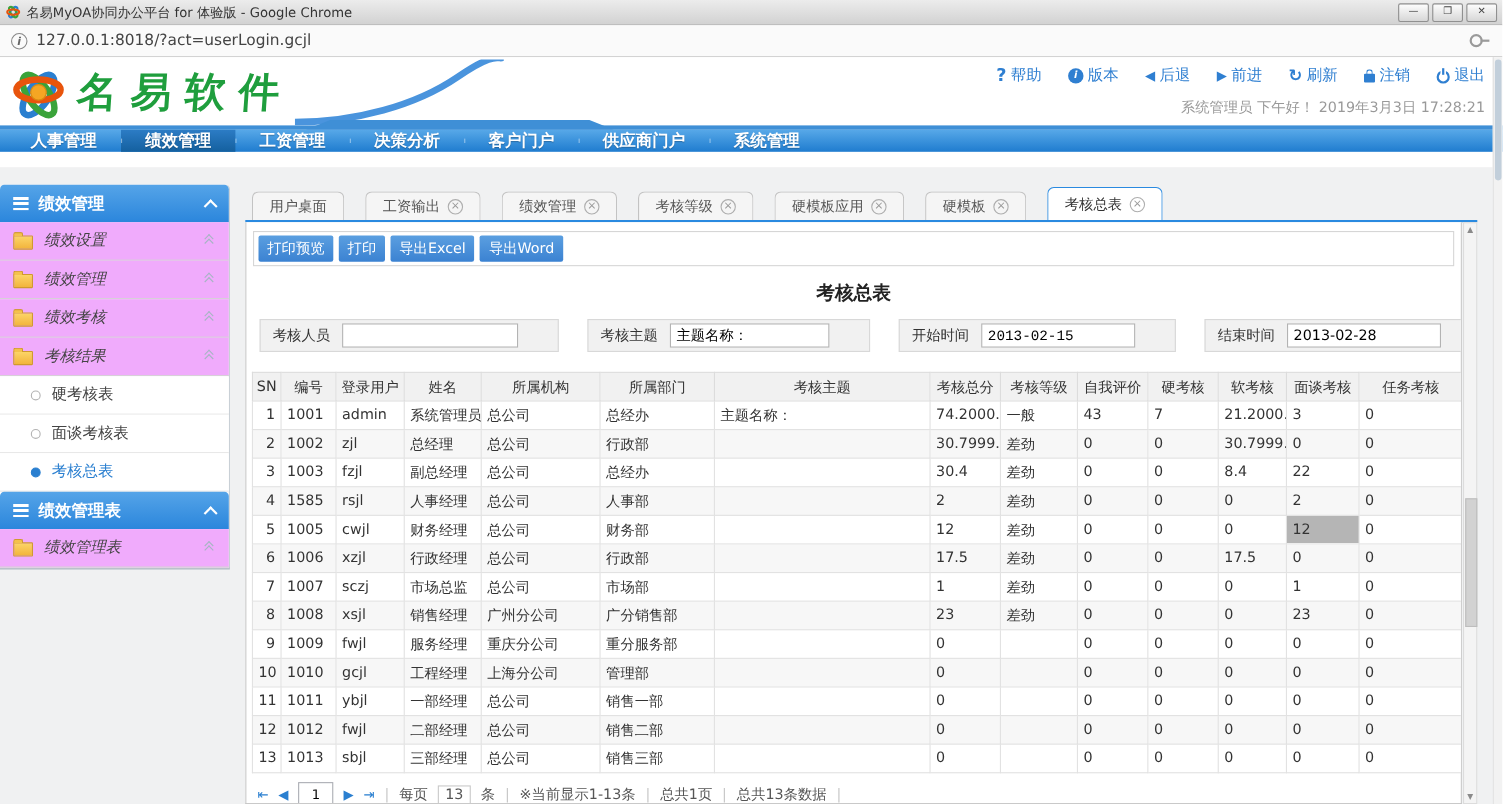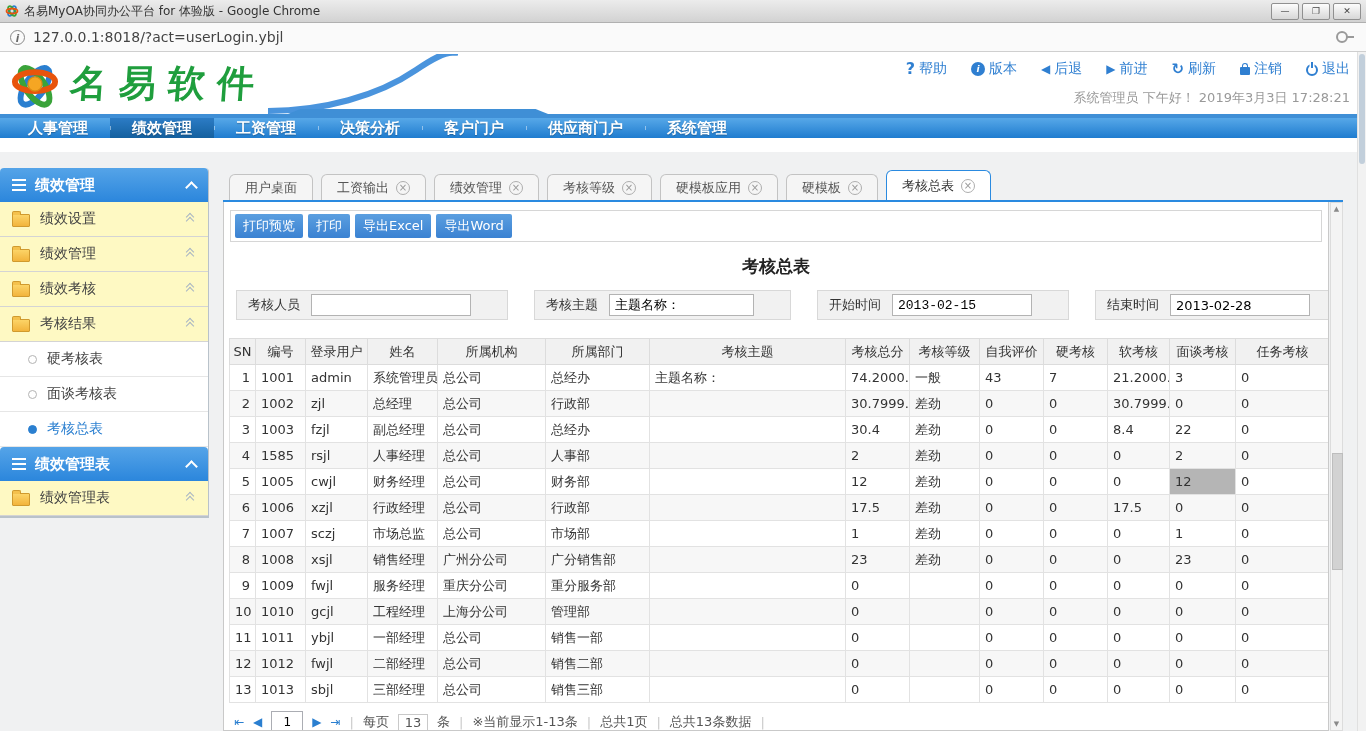--- a/index.html
+++ b/index.html
@@ -49,34 +49,34 @@
 
   
   .workspace{position:absolute;top:152px;bottom:0;left:0;right:9px;background:#f0f1f2;display:flex;padding-top:16px;box-sizing:border-box;}
 
   
   .sidebar{width:208px;flex:none;background:#fff;border-right:1px solid #b9c2ca;border-bottom:2px solid #b9c2ca;align-self:flex-start;border-radius:4px 4px 0 0;}
   .side-sec-header{height:34px;background:linear-gradient(#55a4e8,#2b86dc);color:#fff;display:flex;align-items:center;padding:0 12px;font-size:15px;font-weight:bold;border-radius:4px 4px 0 0;cursor:pointer;}
   .icon-list{width:14px;height:12px;margin-right:9px;background:repeating-linear-gradient(to bottom,#fff 0 2.5px,rgba(255,255,255,0) 2.5px 5px);}
   .chev-up{width:7px;height:7px;border-left:2px solid #fff;border-top:2px solid #fff;transform:rotate(45deg);margin-left:auto;margin-top:4px;}
   .side-item{height:34px;display:flex;align-items:center;padding:0 12px;font-size:14px;color:#444;border-bottom:1px solid #d4d4d4;cursor:pointer;}
-  .side-item.folder{background:#fef9c3;}
+  .side-item.folder{background:#f0abfc;font-style:italic;}
   .side-item.leaf{background:#fff;padding-left:28px;border-bottom:1px solid #e6e6e6;}
   .side-item.leaf.active{color:#2a7fd0;}
   .folder-icon{width:16px;height:11px;background:linear-gradient(#fcd467,#f2b43c);border:1px solid #d09a2e;border-radius:1px;position:relative;margin-right:10px;margin-top:2px;flex:none;}
   .folder-icon::before{content:'';position:absolute;top:-4px;left:-1px;width:7px;height:3px;background:#f4c14d;border:1px solid #d09a2e;border-bottom:none;border-radius:2px 2px 0 0;}
   .radio-icon{width:9px;height:9px;border:1px solid #b3b3b3;border-radius:50%;background:#fff;margin-right:10px;flex:none;box-sizing:border-box;}
   .radio-icon.on{background:#2a7fd0;border-color:#2a7fd0;}
   .dchev{margin-left:auto;position:relative;width:11px;height:12px;}
   .dchev::before,.dchev::after{content:'';position:absolute;left:2px;width:5px;height:5px;border-left:1.5px solid #a7b4c4;border-top:1.5px solid #a7b4c4;transform:rotate(45deg);}
   .dchev::before{top:1px;} .dchev::after{top:5px;}
 
   
   .main{flex:1;display:flex;flex-direction:column;margin:0 14px;position:relative;min-width:0;}
-  .tabstrip{display:flex;gap:8px;align-items:flex-end;border-bottom:2px solid #2a8ae0;padding-left:6px;height:32px;flex:none;}
+  .tabstrip{display:flex;gap:19px;align-items:flex-end;border-bottom:2px solid #2a8ae0;padding-left:6px;height:32px;flex:none;}
   .tab{height:26px;background:#f5f5f5;border:1px solid #c3c3c3;border-bottom:none;border-radius:6px 6px 0 0;display:flex;align-items:center;gap:7px;padding:0 15px;font-size:13px;color:#555;cursor:pointer;white-space:nowrap;box-sizing:border-box;}
   .tab.active{background:#fff;border-color:#2a8ae0;height:30px;color:#333;}
   .tab-close{width:14px;height:14px;border:1px solid #aeaeae;border-radius:50%;font-size:10px;line-height:12px;text-align:center;color:#999;box-sizing:border-box;}
 
   .panel{flex:1;background:#fff;border:1px solid #c9c9c9;border-top:none;margin-right:14px;overflow:hidden;}
   .toolbar{margin:8px 6px 0 6px;border:1px solid #d6d6d6;padding:3px 4px;display:flex;gap:5px;}
   .tbtn{background:linear-gradient(#5b9fe0,#3b82d2);color:#fff;font-size:13px;padding:3px 8px;border-radius:2px;cursor:pointer;white-space:nowrap;}
   .panel-title{text-align:center;font-size:17px;font-weight:bold;color:#222;margin:13px 0 12px 0;}
   .filters{display:flex;align-items:center;margin:0 12px;}
   .fgroup{display:flex;align-items:center;background:#f1f1f1;border:1px solid #d8d8d8;padding:3px 0;margin-right:26px;}
@@ -124,21 +124,21 @@
     <span class="win-title">名易MyOA协同办公平台 for 体验版 - Google Chrome</span>
     <span class="win-controls" id="win-controls">
         <span class="winbtn">—</span>
         <span class="winbtn">❐</span>
         <span class="winbtn">✕</span>
       </span>
   </div>
 
   <div class="urlbar">
     <span class="info-badge">i</span>
-    <span class="url-text">127.0.0.1:8018/?act=userLogin.ybjl</span>
+    <span class="url-text">127.0.0.1:8018/?act=userLogin.gcjl</span>
     <span class="key-icon"></span>
   </div>
 
   <div class="page">
     <div class="site-header">
       <div class="logo">
         <svg width="58" height="52" viewBox="0 0 46 44">
           <g fill="none" stroke-width="5">
             <ellipse cx="23" cy="24" rx="18" ry="8" stroke="#2a7fd0" transform="rotate(-55 23 24)"></ellipse>
             <ellipse cx="23" cy="24" rx="18" ry="8" stroke="#3aa33a" transform="rotate(55 23 24)"></ellipse>

